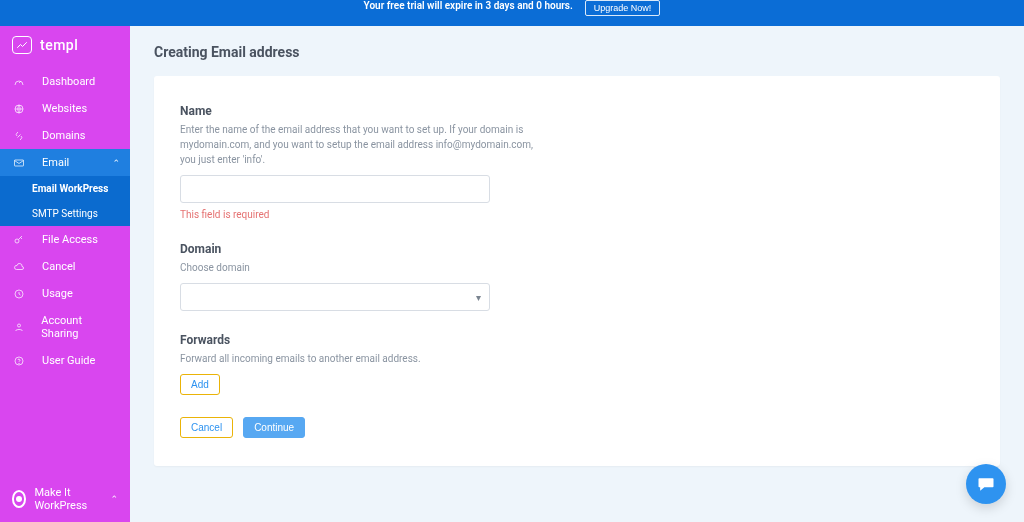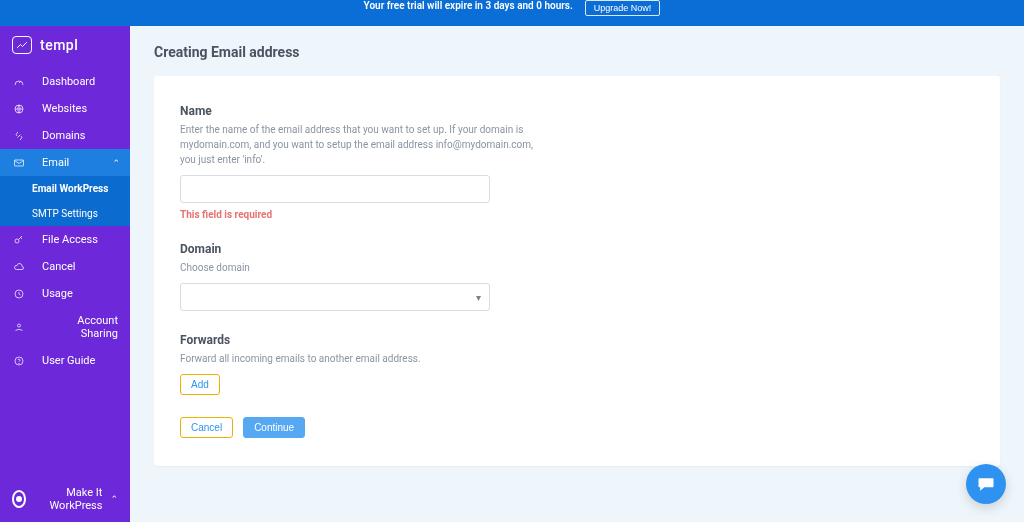--- a/index.html
+++ b/index.html
@@ -27,26 +27,25 @@
   color: #fff;
   background: transparent;
   padding: 2px 8px;
   font-size: 9px;
   border-radius: 2px;
   cursor: pointer;
 }
 .wrap { display: flex; height: calc(100% - 26px); }
 .sidebar {
   width: 130px;
-  background: #6d28d9;
+  background: #d946ef;
   color: #fff;
   display: flex;
   flex-direction: column;
   position: relative;
-  text-align: right;
 }
 .brand {
   display: flex;
   align-items: center;
   gap: 8px;
   padding: 10px 12px 14px 12px;
 }
 .brand .logo {
   width: 20px; height: 18px; border: 1.5px solid #fff; border-radius: 4px;
   display: flex; align-items: center; justify-content: center;
@@ -97,21 +96,21 @@
   width: 310px; height: 28px;
   border: 1px solid #d8dde4;
   border-radius: 3px;
   padding: 4px 8px;
   font-size: 11px;
   color: #4a5360;
   background: #fff;
 }
 .select { display: flex; align-items: center; justify-content: flex-end; cursor: pointer; }
 .select .arr { font-size: 10px; color: #7a8490; }
-.err { font-size: 10px; color: #e57272; margin-top: 6px; font-weight: bold; }
+.err { font-size: 10px; color: #e57272; margin-top: 6px; }
 .btn {
   border: 1px solid #eab308;
   background: #fff;
   color: #2e93f0;
   padding: 4px 10px;
   font-size: 10px;
   border-radius: 3px;
   cursor: pointer;
 }
 .btn.primary { background: #57a8f2; color: #fff; border-color: #57a8f2; }

